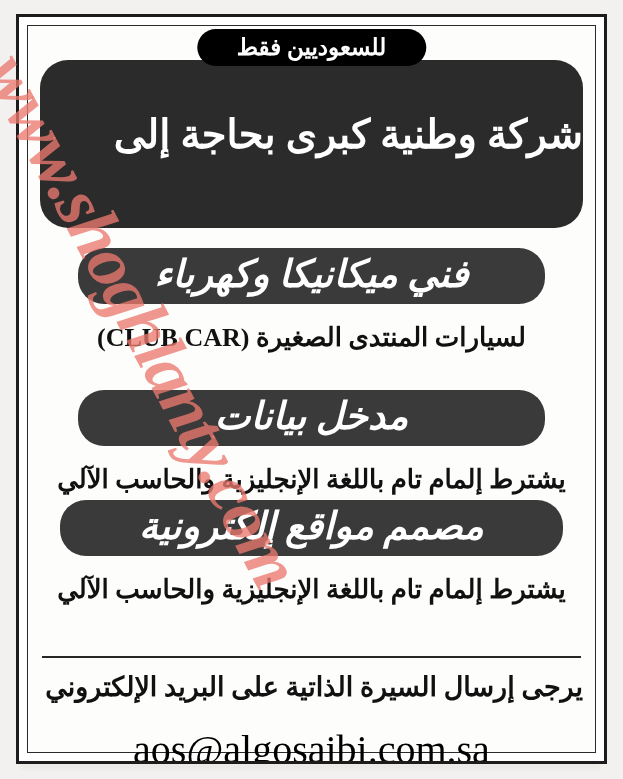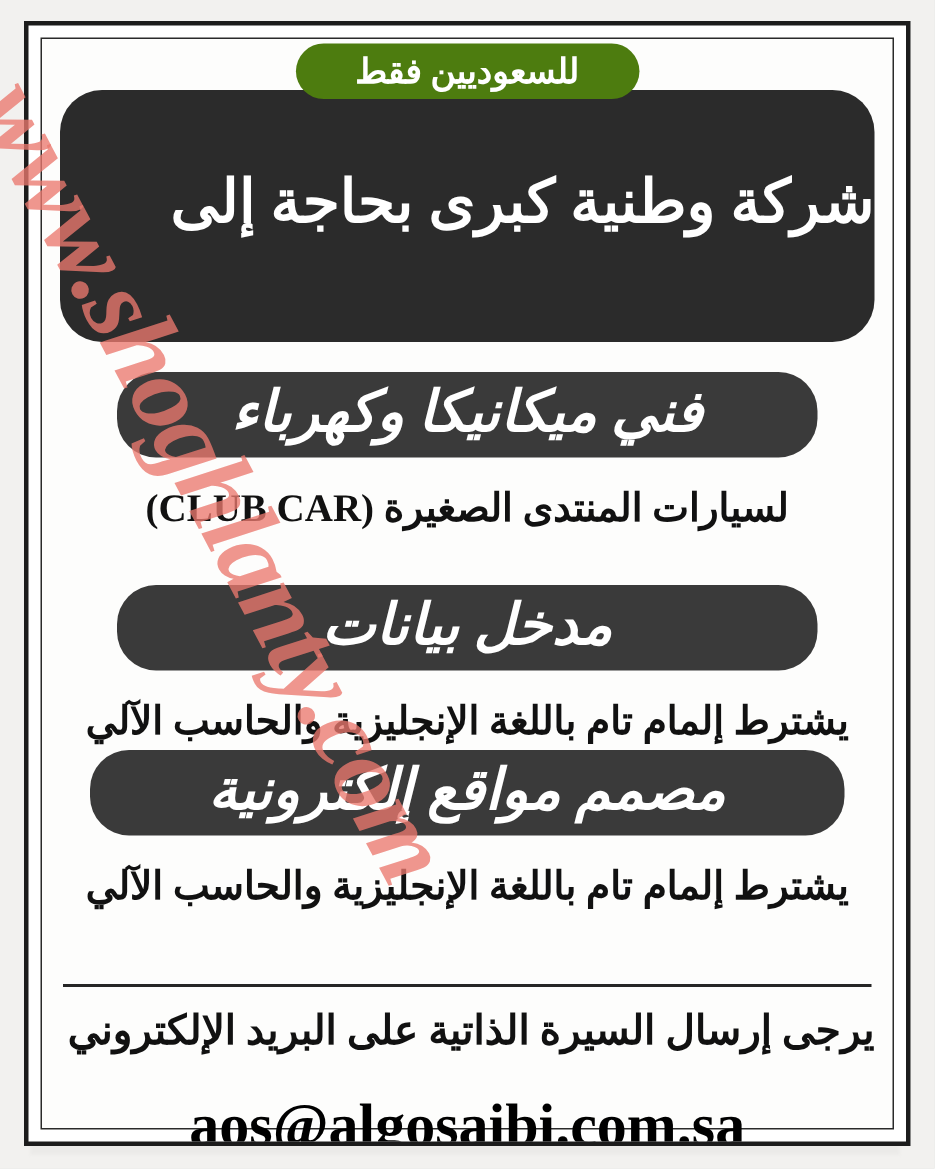--- a/index.html
+++ b/index.html
@@ -55,21 +55,21 @@
     box-sizing: border-box;
     background: #fdfdfc;
   }
 
   
   .top-pill {
     position: absolute;
     left: 50%;
     transform: translateX(-50%);
     top: 12px;
-    background: #4d7c0f;
+    background: #000000;
     color: #ffffff;
     border-radius: 22px;
     padding: 5px 40px;
     font-size: 23px;
     font-weight: bold;
     direction: rtl;
     white-space: nowrap;
     letter-spacing: 0px;
     z-index: 5;
   }
@@ -158,21 +158,21 @@
     color: #111111;
   }
   .footer-email {
     position: absolute;
     left: 12px;
     right: 12px;
     top: 700px;
     text-align: center;
     direction: ltr;
     font-size: 40px;
-    font-weight: bold;
+    font-weight: normal;
     color: #000000;
     font-family: "Liberation Serif", serif;
   }
 
   
   .watermark {
     position: absolute;
     left: 0;
     top: 0;
     width: 623px;

